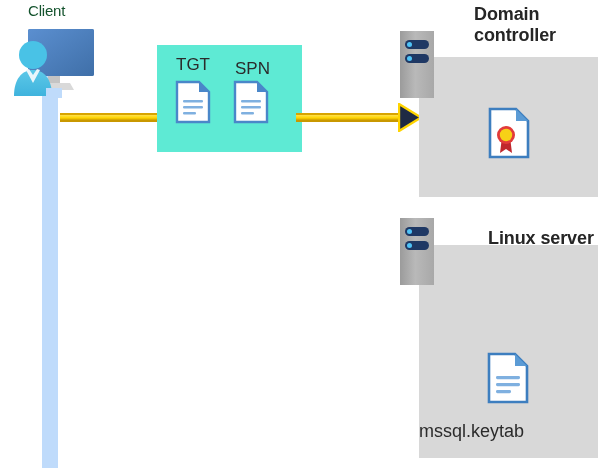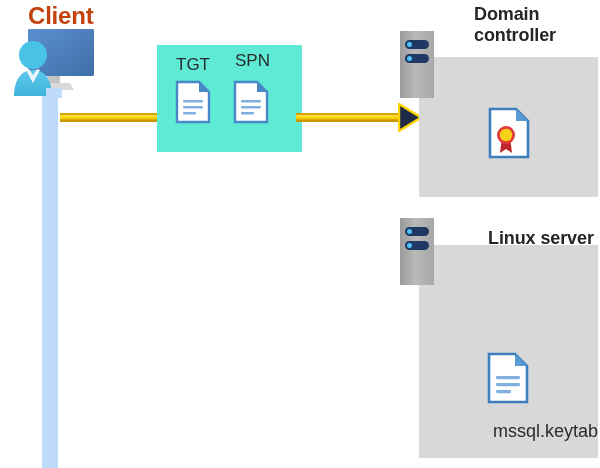--- a/index.html
+++ b/index.html
@@ -28,23 +28,23 @@
     width: 16px;
     height: 406px;
     background: #bfdbfb;
   }
 
   
   .client-label {
     position: absolute;
     left: 28px;
     top: 2px;
-    font-size: 24px;
-    font-weight: bold;
-    color: #c2410c;
+    font-size: 15px;
+    font-weight: normal;
+    color: #14532d;
     letter-spacing: -0.2px;
     white-space: nowrap;
   }
 
   
   .client-icon {
     position: absolute;
     left: 4px;
     top: 24px;
     width: 94px;
@@ -60,21 +60,21 @@
     height: 107px;
     background: #5eead4;
   }
   .tgt-panel .doc-label {
     position: absolute;
     font-size: 17px;
     color: #2b2b2b;
     white-space: nowrap;
   }
   .lbl-tgt { left: 19px; top: 10px; }
-  .lbl-spn { left: 78px; top: 6px; }
+  .lbl-spn { left: 78px; top: 14px; }
   .doc-tgt { position: absolute; left: 18px; top: 35px; }
   .doc-spn { position: absolute; left: 76px; top: 35px; }
 
   
   .gold-line {
     position: absolute;
     height: 9px;
     background: linear-gradient(to bottom,
         #d8a400 0%, #d8a400 22%,
         #ffe14d 22%, #ffd400 55%,
@@ -141,21 +141,21 @@
   
   .cert-icon   { position: absolute; left: 488px; top: 107px; }
   .sql-icon    { position: absolute; left: 483px; top: 277px; }
   .keytab-icon { position: absolute; left: 487px; top: 352px; }
 
   .keytab-label {
     position: absolute;
     left: 419px;
     top: 421px;
     width: 179px;
-    text-align: right;
+    text-align: left;
     font-size: 18px;
     color: #2b2b2b;
     white-space: nowrap;
   }
 </style>
 </head>
 <body>
 
 <div class="stage">
 

